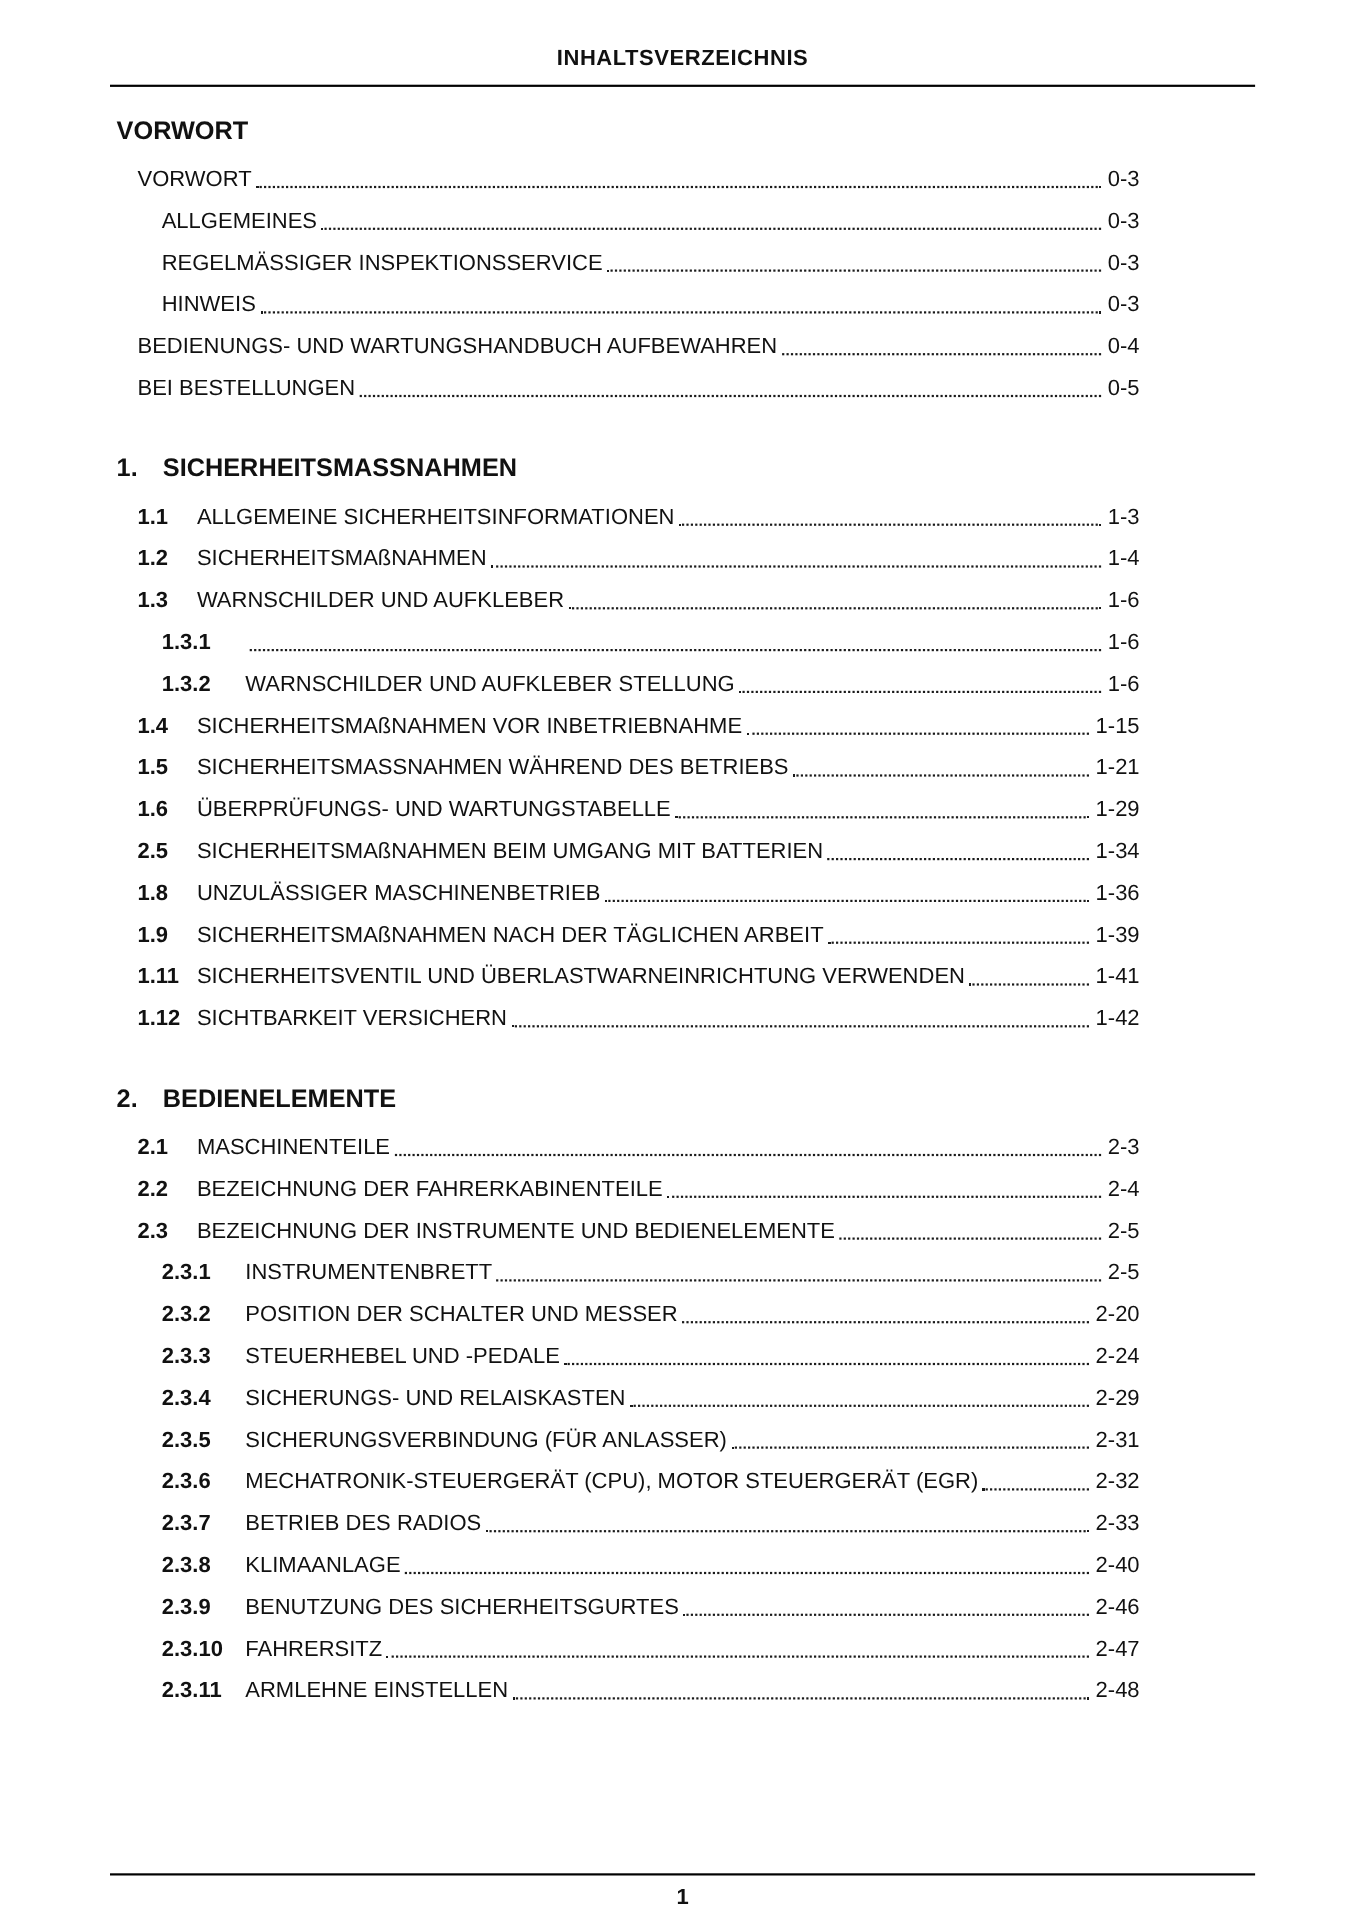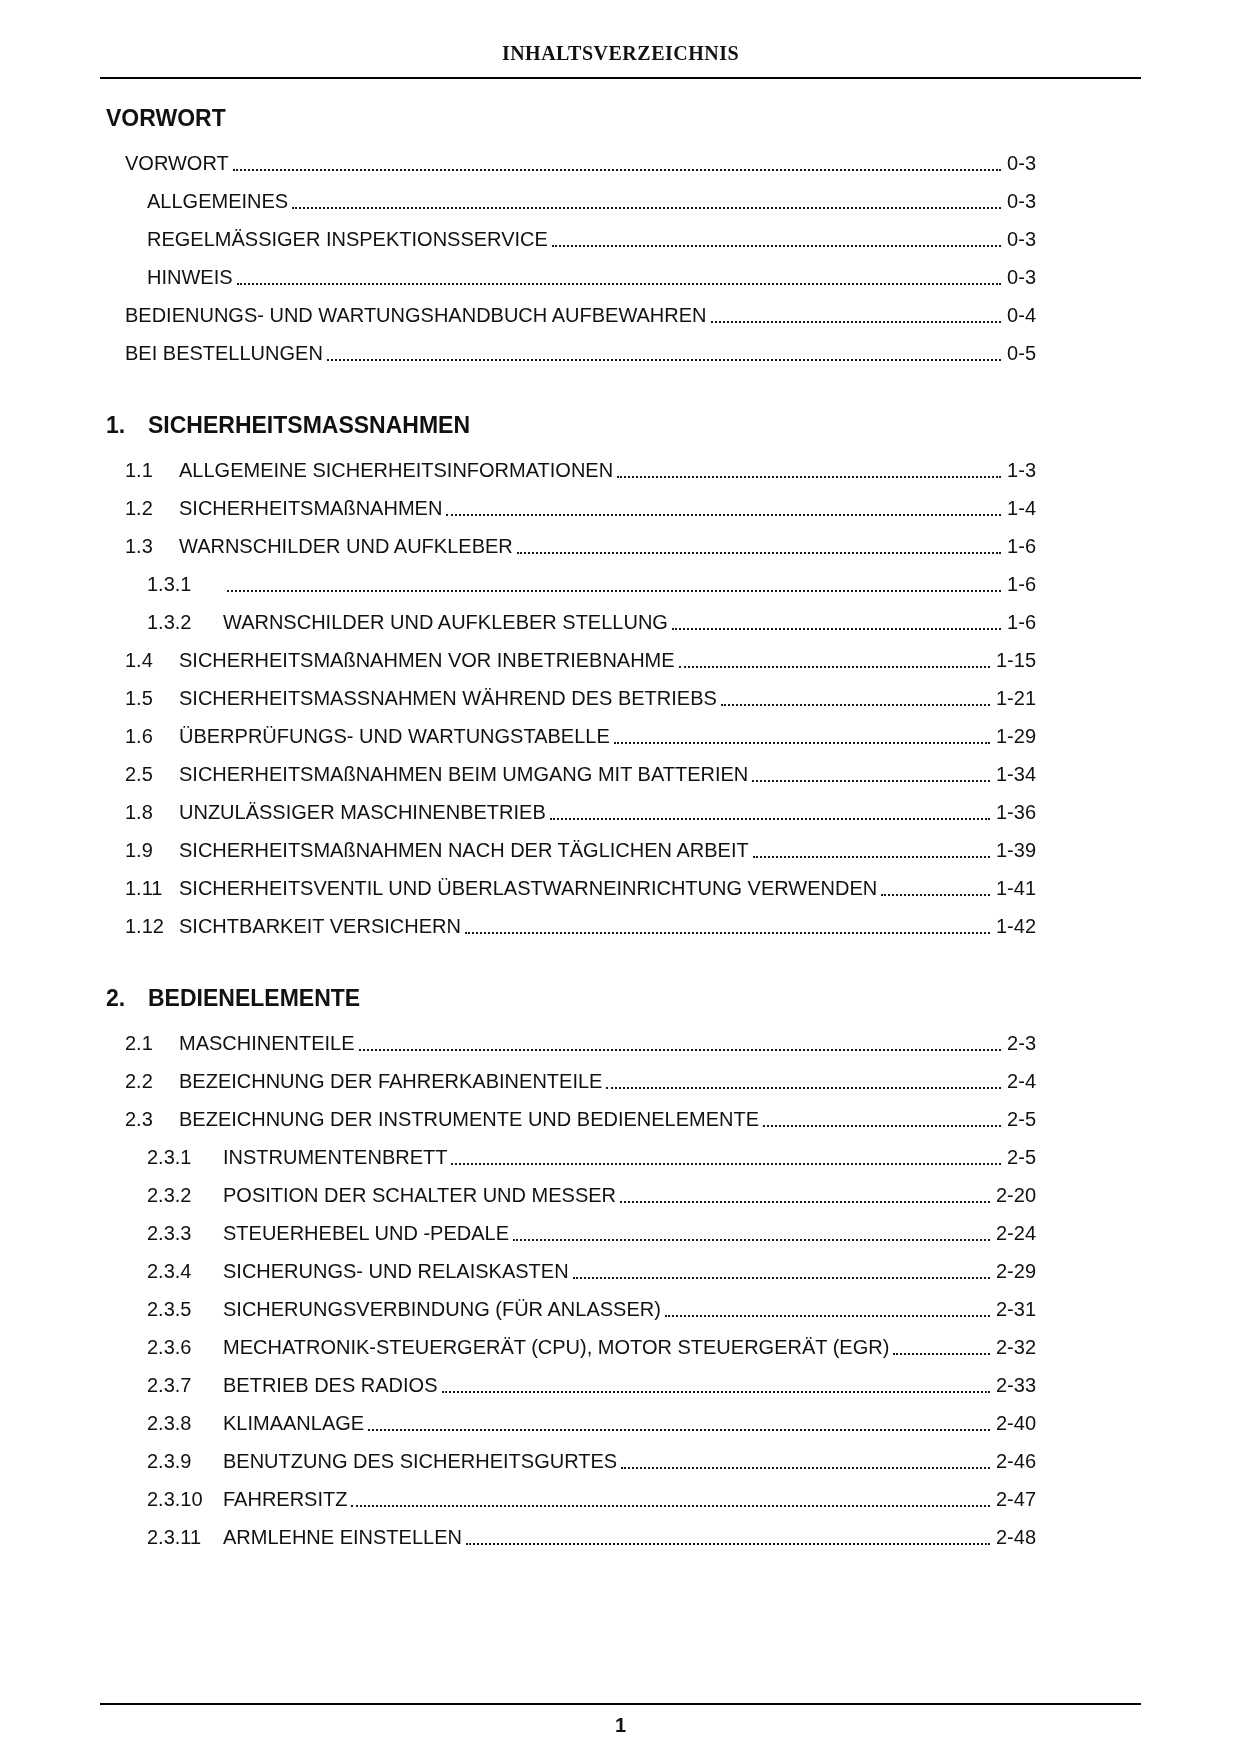--- a/index.html
+++ b/index.html
@@ -19,21 +19,20 @@
   
   .doc-header {
     text-align: center;
     padding-bottom: 12px;
     border-bottom: 2px solid #000000;
   }
   .header-title {
     font-size: 20px;
     font-weight: bold;
     letter-spacing: 0.5px;
-    font-family: Liberation Serif, serif;
   }
   
   .toc-section { margin-top: 26px; }
   .toc-section + .toc-section { margin-top: 40px; }
   .sec-heading {
     display: flex;
     align-items: baseline;
     font-size: 23px;
     font-weight: bold;
     padding-left: 6px;
@@ -50,20 +49,21 @@
     display: flex;
     font-size: 20px;
     line-height: 38px;
     align-items: stretch;
   }
   .row.lvl2 { padding-left: 22px; }
   .num {
     flex: 0 0 auto;
     width: 54px;
     white-space: nowrap;
+    font-weight: bold;
   }
   .row.lvl2 .num { width: 76px; }
   .num:empty { display: none; }
   .title {
     flex: 0 0 auto;
     white-space: nowrap;
   }
   .dots {
     flex: 1 1 auto;
     min-width: 14px;

